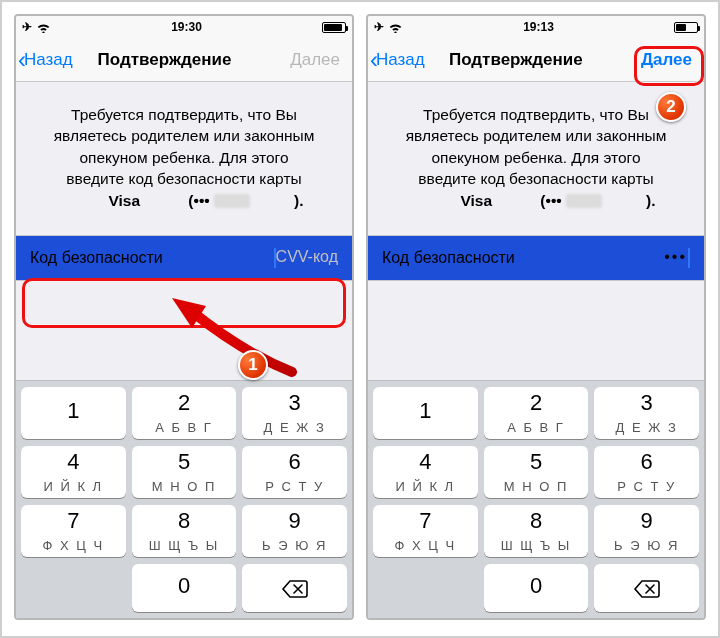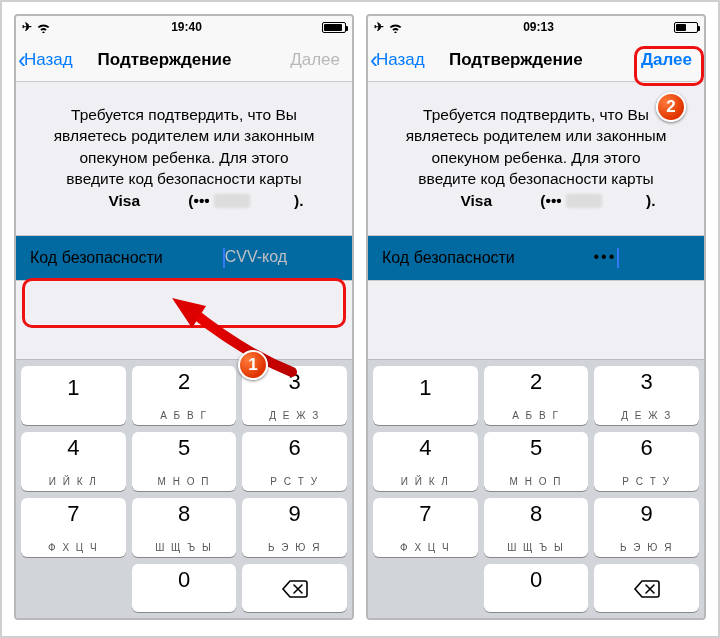--- a/index.html
+++ b/index.html
@@ -77,32 +77,32 @@
 
   
   .content { flex:0 0 auto; padding: 22px 16px 18px; text-align:center; color:#000; font-size:15.5px; line-height:1.38; }
   .content .bold { font-weight:600;margin-left:44px; }
   .blurbox {
     display:inline-block; width:36px; height:14px; background:#dcdcdc; border-radius:3px; vertical-align:middle; filter: blur(1px);
   }
 
   
   .fieldrow {
-    background:#0369a1;
+    background:#1d4ed8;
     border-top:1px solid #c9c9c9;
     border-bottom:1px solid #c9c9c9;
     display:flex;
     align-items:center;
     padding: 12px 14px;
     font-size:16px;
     margin: 6px 0 0 0;
     position:relative;
   }
   .fieldrow .flabel { color:#000; margin-right:8px; white-space:nowrap; }
-  .fieldrow .fval { color:#c1c1c4; flex:1; text-align:center; }
+  .fieldrow .fval { color:#c1c1c4; flex:1; text-align:right; }
   .fieldrow .fval.filled { color:#000; letter-spacing:2px; }
   .cursor {
     display:inline-block; width:2px; height:20px; background:#3478f6; vertical-align:middle; margin-left:1px;
   }
 
   .spacer { flex:1; }
 
   
   .kbd {
     background:#d1d4d9;
@@ -115,21 +115,21 @@
     flex:1;
     background:#fff;
     border-radius:6px;
     box-shadow: 0 1px 0 #888;
     text-align:center;
     padding:5px 0 4px;
     min-height:48px;
     display:flex; flex-direction:column; justify-content:center;
   }
   .key .kn { font-size:22px; line-height:1; color:#000; }
-  .key .kl { font-size:10px; letter-spacing:2px; color:#555; margin-top:17px; text-transform:uppercase;}
+  .key .kl { font-size:13px; letter-spacing:2px; color:#555; margin-top:6px; text-transform:uppercase;}
   .key.blank { background:transparent; box-shadow:none; }
   .key.del { display:flex; align-items:center; justify-content:center; }
   .key.del svg { display:block; }
 
   
   .hl {
     position:absolute; border:3px solid #e11; border-radius:10px; pointer-events:none;
     box-shadow: 0 0 0 1px rgba(255,255,255,0.4) inset;
   }
   .badge {
@@ -149,21 +149,21 @@
   <div class="phone left">
     <div class="status">
       <div class="sleft">
         <span class="plane">✈</span>
         <span class="wifi">
           <svg width="15" height="11" viewBox="0 0 15 11">
               <path d="M7.5 9.5a1.2 1.2 0 100 2.4 1.2 1.2 0 000-2.4zM4.3 7.4a5 5 0 016.4 0l-1.3 1.3a3.2 3.2 0 00-3.8 0zM1.7 4.8a8.7 8.7 0 0111.6 0l-1.3 1.3a6.9 6.9 0 00-9 0z" fill="#000"></path>
             </svg>
         </span>
       </div>
-      <div>19:40</div>
+      <div>19:30</div>
       <div class="sright">
         <div class="batt">
             <div class="fill"></div>
           </div>
       </div>
     </div>
 
     <div class="nav">
       <div class="back">
         <span class="chev">‹</span>
@@ -253,21 +253,21 @@
   <div class="phone right">
     <div class="status">
       <div class="sleft">
         <span class="plane">✈</span>
         <span class="wifi">
           <svg width="15" height="11" viewBox="0 0 15 11">
               <path d="M7.5 9.5a1.2 1.2 0 100 2.4 1.2 1.2 0 000-2.4zM4.3 7.4a5 5 0 016.4 0l-1.3 1.3a3.2 3.2 0 00-3.8 0zM1.7 4.8a8.7 8.7 0 0111.6 0l-1.3 1.3a6.9 6.9 0 00-9 0z" fill="#000"></path>
             </svg>
         </span>
       </div>
-      <div>09:13</div>
+      <div>19:13</div>
       <div class="sright">
         <div class="batt">
             <div class="fill"></div>
           </div>
       </div>
     </div>
 
     <div class="nav">
       <div class="back">
         <span class="chev">‹</span>

